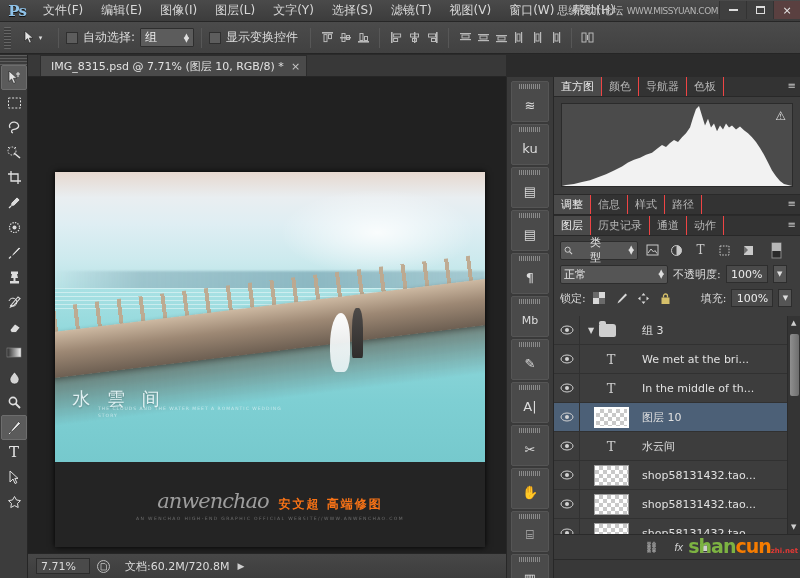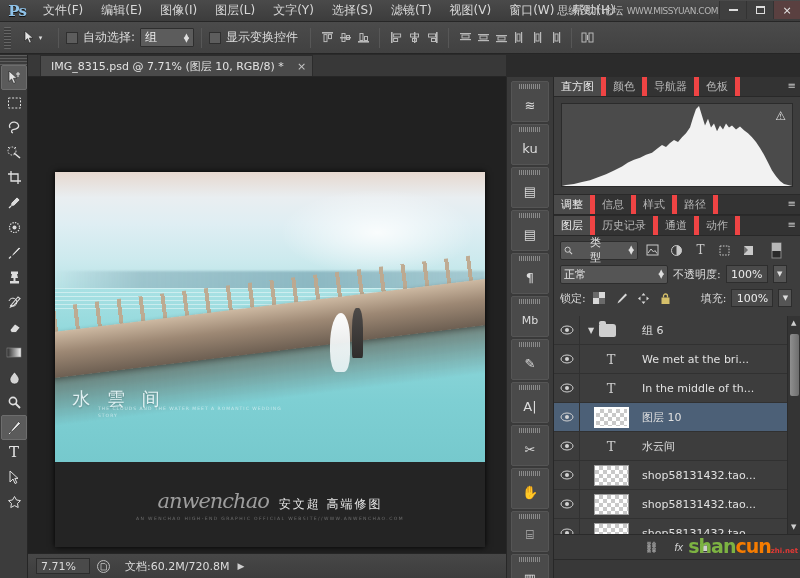--- a/index.html
+++ b/index.html
@@ -92,21 +92,21 @@
 
   
   .doctabbar {
     position: absolute; left: 28px; top: 55px; width: 478px; height: 22px;
     background: #383838; border-bottom: 1px solid #262626;
     display: flex; align-items: flex-end;
   }
   .doctab {
     height: 21px; background: #4a4a4a; border: 1px solid #2c2c2c; border-bottom: none;
     display: flex; align-items: center; padding: 0 6px 0 10px; margin-left: 12px;
-    font-size: 11px; color: #e2e2e2; white-space: nowrap; gap: 13px;
+    font-size: 11px; color: #e2e2e2; white-space: nowrap; gap: 7px;
   }
   .doctab .x { font-size: 11px; color: #c6c6c6; }
 
   
   .canvasarea {
     position: absolute; left: 28px; top: 77px; width: 478px; height: 476px;
     background: #212121; overflow: hidden;
   }
   .artboard {
     position: absolute; left: 27px; top: 95px; width: 430px; height: 375px;
@@ -173,21 +173,21 @@
   .brandbar {
     position: absolute; left: 0; top: 290px; width: 430px; height: 85px;
     background: #242424; display: flex; flex-direction: column;
     align-items: center; justify-content: center; gap: 3px;
   }
   .brandrow { display: flex; align-items: baseline; gap: 10px; }
   .brandscript {
     font-family: "DejaVu Serif", serif; font-style: italic; font-size: 21px; color: #9d9d9d;
     letter-spacing: -1px;
   }
-  .brandcn { font-size: 12px; color: #e5e5e5; letter-spacing: 2px; }
+  .brandcn { font-size: 12px; color: #f97316; letter-spacing: 2px; font-weight: bold; }
   .brandsub { font-size: 4.5px; color: #6d6d6d; letter-spacing: 1.4px; }
 
   
   .statusbar {
     position: absolute; left: 28px; top: 553px; width: 478px; height: 25px;
     background: linear-gradient(#474747,#3d3d3d); border-top: 1px solid #252525;
     display: flex; align-items: center; font-size: 11px; color: #dcdcdc;
   }
   .zoomfield {
     width: 54px; height: 16px; background: #4a4a4a; border: 1px solid #2c2c2c;
@@ -214,21 +214,21 @@
 
   
   .rightcol { position: absolute; left: 554px; top: 77px; width: 246px; height: 501px; background: #383838; }
   .panel { background: #3d3d3d; border-bottom: 1px solid #2a2a2a; }
   .tabrow {
     height: 20px; background: #333333; display: flex; align-items: stretch;
     border-bottom: 1px solid #282828; position: relative;
   }
   .ptab {
     font-size: 11px; color: #b6b6b6; padding: 0 7px; display: flex; align-items: center;
-    border-right: 5px solid #ef4444; white-space: nowrap;
+    border-right: 1px solid #ef4444; white-space: nowrap;
   }
   .ptab.active { background: #4a4a4a; color: #f0f0f0; }
   .pmenu { position: absolute; right: 4px; top: 4px; color: #c4c4c4; font-size: 10px; line-height: 10px;}
   .histowrap { padding: 6px 7px 7px 7px; background: #3d3d3d; }
   .histobox {
     position: relative; height: 84px; background: #4b4b4b; border: 1px solid #2b2b2b; overflow: hidden;
   }
   .warn { position: absolute; right: 6px; top: 5px; color: #e3e3e3; font-size: 12px; }
   .layerctl { background: #3d3d3d; padding: 4px 6px; }
   .ctlrow { display: flex; align-items: center; gap: 5px; margin-bottom: 4px; height: 20px; }
@@ -795,21 +795,21 @@
           <div class="eyecell">
             <svg width="14" height="10" viewBox="0 0 14 10">
                 <ellipse cx="7" cy="5" rx="6" ry="4" fill="none" stroke="#d3d3d3"></ellipse>
                 <circle cx="7" cy="5" r="2" fill="#d3d3d3"></circle>
               </svg>
           </div>
           <div class="thumbcell">
             <span class="caret">▼</span>
             <span class="folder"></span>
           </div>
-          <span class="lname">组 6</span>
+          <span class="lname">组 3</span>
         </div>
 
         <div class="layerrow">
           <div class="eyecell">
             <svg width="14" height="10" viewBox="0 0 14 10">
                 <ellipse cx="7" cy="5" rx="6" ry="4" fill="none" stroke="#d3d3d3"></ellipse>
                 <circle cx="7" cy="5" r="2" fill="#d3d3d3"></circle>
               </svg>
           </div>
           <div class="thumbcell">

